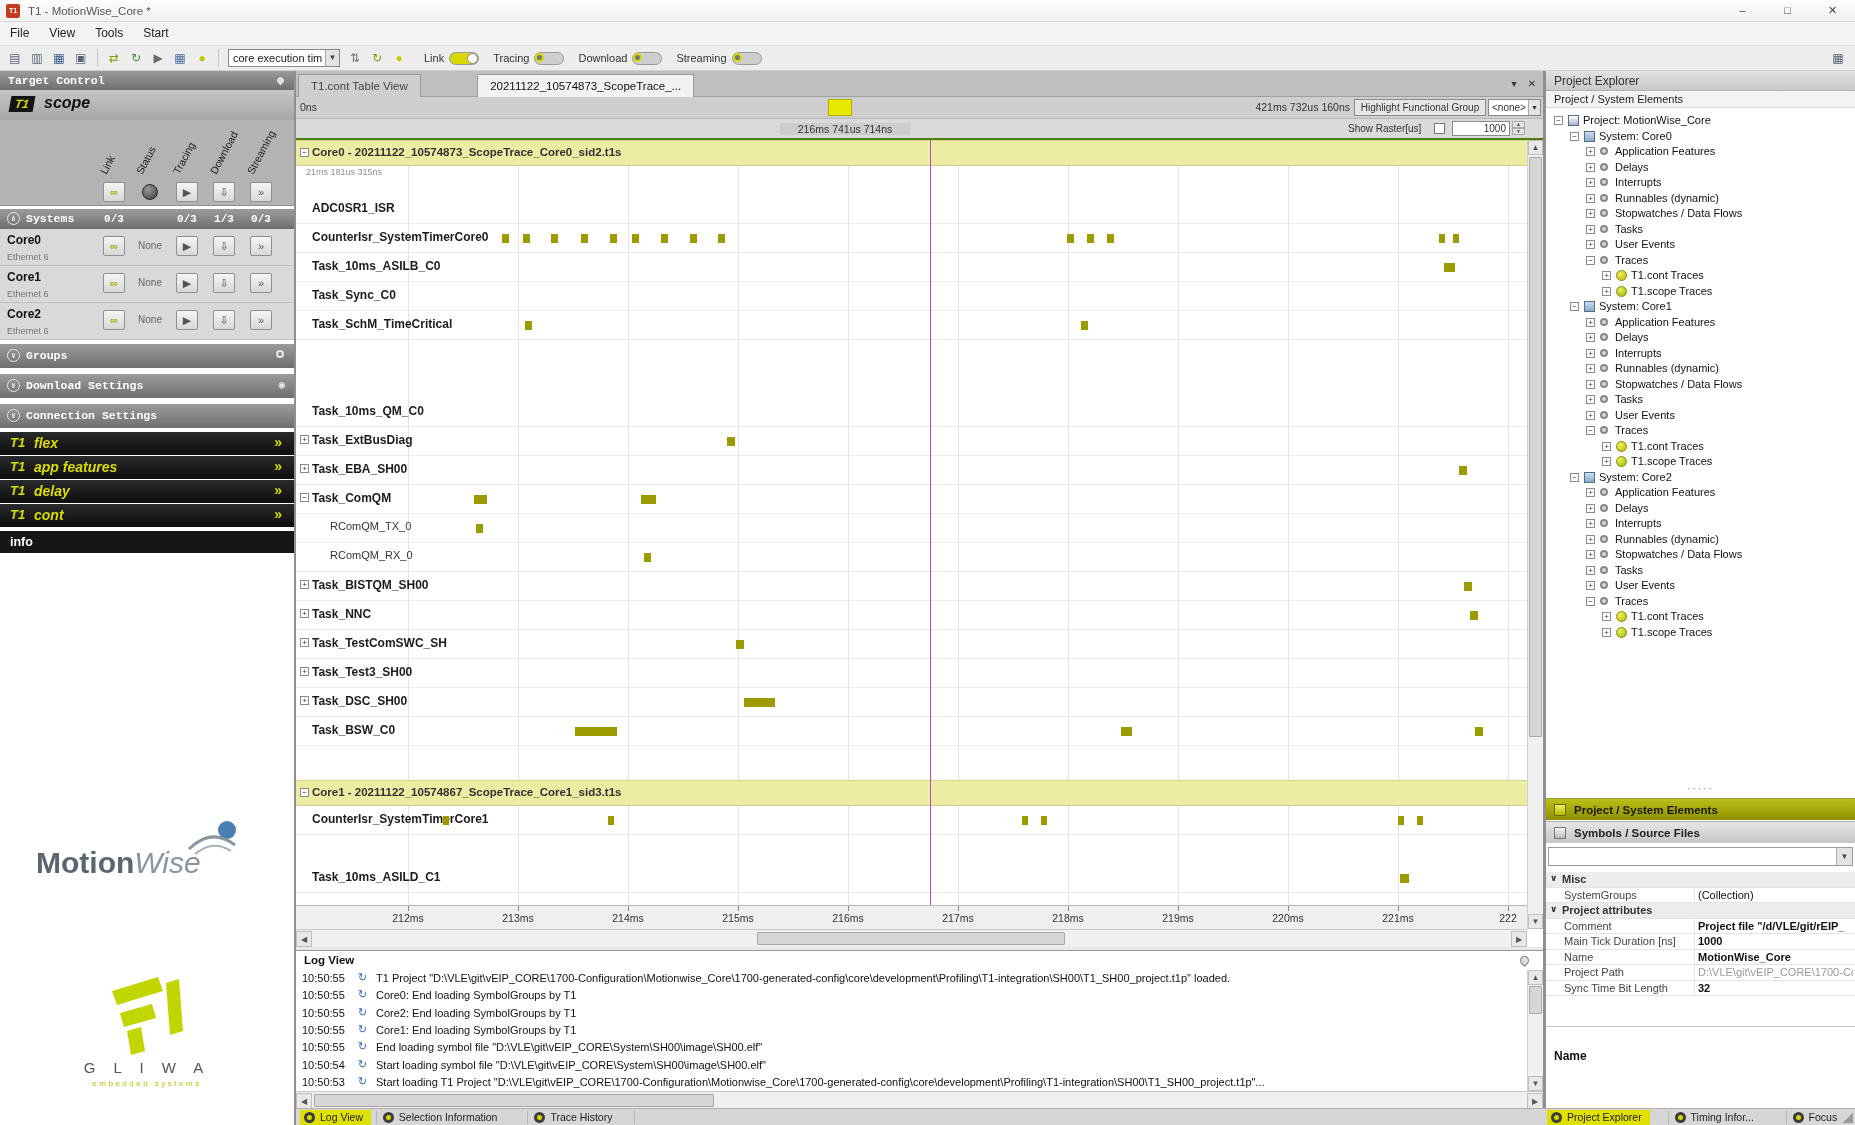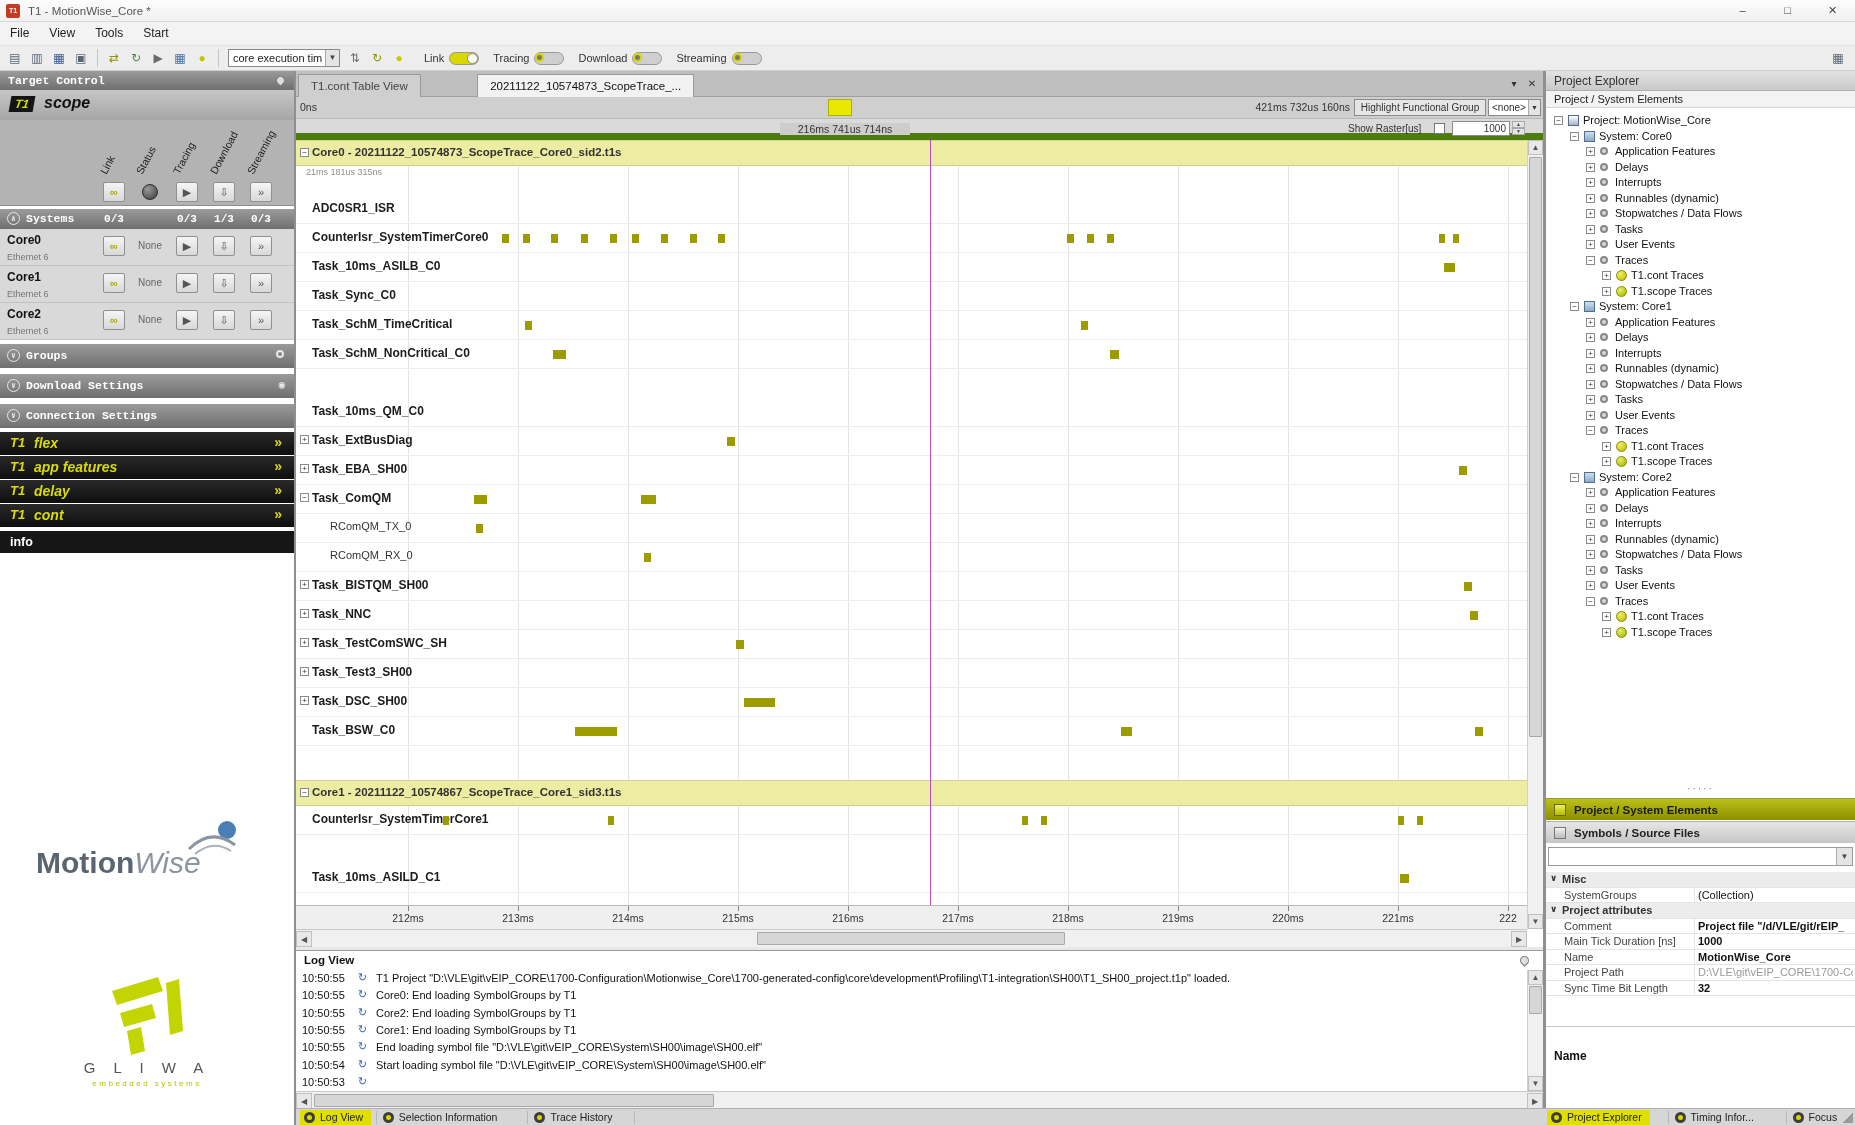--- a/index.html
+++ b/index.html
@@ -76,21 +76,21 @@
   .tab.inactive { background:#cfcfcf; color:#444; }
   .tab.active { background:#f2f2f2; color:#111; }
   .tabbtn { position:absolute; top:5px; width:18px; height:17px; text-align:center; line-height:16px; font-size:10px; color:#333; }
   #ruler1 { position:absolute; left:0; top:26px; width:1247px; height:22px; background:#cfcfcf; border-bottom:1px solid #b8b8b8; font-size:10.5px; color:#333; }
   #ruler1 .t-start { position:absolute; left:4px; top:4px; }
   #ruler1 .t-end { position:absolute; right:193px; top:4px; }
   #view-marker { position:absolute; left:532px; top:2px; width:24px; height:17px; background:#e8e800; border:1px solid #b0b000; }
   #hfg-box { position:absolute; left:1058px; top:2px; width:132px; height:17px; border:1px solid #8a8a8a; background:#e6e6e6; text-align:center; line-height:15px; font-size:10px; }
   #hfg-combo { position:absolute; left:1192px; top:2px; width:53px; height:17px; border:1px solid #8a8a8a; background:#fff; font-size:10px; line-height:15px; padding-left:3px; }
   #hfg-combo .dd { position:absolute; right:0; top:0; width:12px; height:15px; background:#e4e4e4; border-left:1px solid #aaa; font-size:7px; text-align:center; line-height:15px; }
-  #ruler2 { position:absolute; left:0; top:48px; width:1247px; height:21px; background:#dadada; border-bottom:7px solid #4d7c0f; font-size:10.5px; color:#333; }
+  #ruler2 { position:absolute; left:0; top:48px; width:1247px; height:21px; background:#dadada; border-bottom:2px solid #4d7c0f; font-size:10.5px; color:#333; }
   #cursor-time { position:absolute; left:484px; top:4px; width:130px; text-align:center; background:#cdcdcd; }
   #raster-label { position:absolute; left:1052px; top:4px; font-size:10px; }
   #raster-check { position:absolute; left:1138px; top:4px; width:11px; height:11px; background:#fff; border:1px solid #777; }
   #raster-value { position:absolute; left:1156px; top:2px; width:58px; height:15px; background:#fff; border:1px solid #8a8a8a; font-size:10px; text-align:right; padding-right:3px; line-height:13px; }
   #raster-spin { position:absolute; left:1216px; top:2px; width:13px; height:15px; }
   #raster-spin div { height:7px; background:#e4e4e4; border:1px solid #aaa; font-size:5px; line-height:5px; text-align:center; color:#444; }
 
   #trace { position:absolute; left:0; top:69px; width:1247px; height:807px; background:#fff; overflow:hidden; }
   #plot { position:absolute; left:0; top:0; width:1231px; height:765px; }
   .gridline { position:absolute; top:0; width:1px; height:765px; background:#e3e3e3; }
@@ -421,25 +421,20 @@
             <span class="mark" style="left: 1148px; width: 11px;"></span>
           </div>
           <div class="trow task" style="top: 142px; height: 29px;">
             <span class="trow-label">Task_Sync_C0</span>
           </div>
           <div class="trow task" style="top: 171px; height: 29px;">
             <span class="trow-label">Task_SchM_TimeCritical</span>
             <span class="mark" style="left: 229px; width: 7px;"></span>
             <span class="mark" style="left: 785px; width: 7px;"></span>
           </div>
-          <div class="trow task" style="top: 200px; height: 29px;">
-            <span class="trow-label">Task_SchM_NonCritical_C0</span>
-            <span class="mark" style="left: 257px; width: 13px;"></span>
-            <span class="mark" style="left: 814px; width: 9px;"></span>
-          </div>
           <div class="trow task" style="top: 258px; height: 29px;">
             <span class="trow-label">Task_10ms_QM_C0</span>
           </div>
           <div class="trow task" style="top: 287px; height: 29px;">
             <span class="expandbox">+</span>
             <span class="trow-label">Task_ExtBusDiag</span>
             <span class="mark" style="left: 431px; width: 8px;"></span>
           </div>
           <div class="trow task" style="top: 316px; height: 29px;">
             <span class="expandbox">+</span>
@@ -578,20 +573,21 @@
             <span class="log-text">End loading symbol file "D:\VLE\git\vEIP_CORE\System\SH00\image\SH00.elf"</span>
           </div>
           <div class="log-row" style="top: 86.5px;">
             <span class="log-time">10:50:54</span>
             <span class="log-icon">↻</span>
             <span class="log-text">Start loading symbol file "D:\VLE\git\vEIP_CORE\System\SH00\image\SH00.elf"</span>
           </div>
           <div class="log-row" style="top: 103.8px;">
             <span class="log-time">10:50:53</span>
             <span class="log-icon">↻</span>
+            <span class="log-text">Start loading  T1  Project "D:\VLE\git\vEIP_CORE\1700-Configuration\Motionwise_Core\1700-generated-config\core\development\Profiling\T1-integration\SH00\T1_SH00_project.t1p"...</span>
           </div>
         </div>
       <div id="log-vscroll" class="vscroll" style="left:1231px; top:19px; height:121px;">
           <div class="sb-arrow" style="left: 0px; top: 0px; width: 15px; height: 15px; font-size: 8px; line-height: 14px;">▲</div>
           <div class="sb-arrow" style="left: 0px; bottom: 0px; width: 15px; height: 15px; font-size: 8px; line-height: 14px;">▼</div>
           <div class="sb-thumb" style="left: 1px; width: 13px; top: 16px; height: 28px;"></div>
         </div>
       <div id="log-hscroll" class="hscroll" style="left:0; top:140px; width:1247px;">
           <div class="sb-arrow" style="left: 0px; top: 1px; width: 16px; height: 16px; font-size: 8px; line-height: 15px;">◀</div>
           <div class="sb-arrow" style="right: 0px; top: 1px; width: 16px; height: 16px; font-size: 8px; line-height: 15px;">▶</div>

